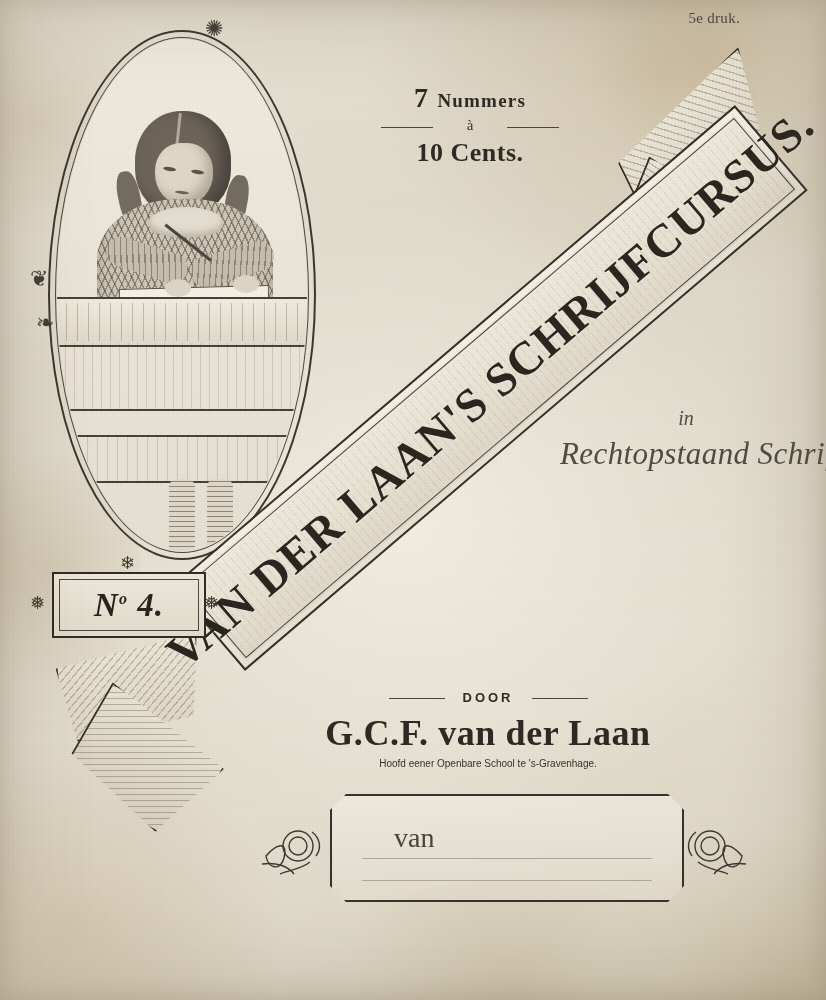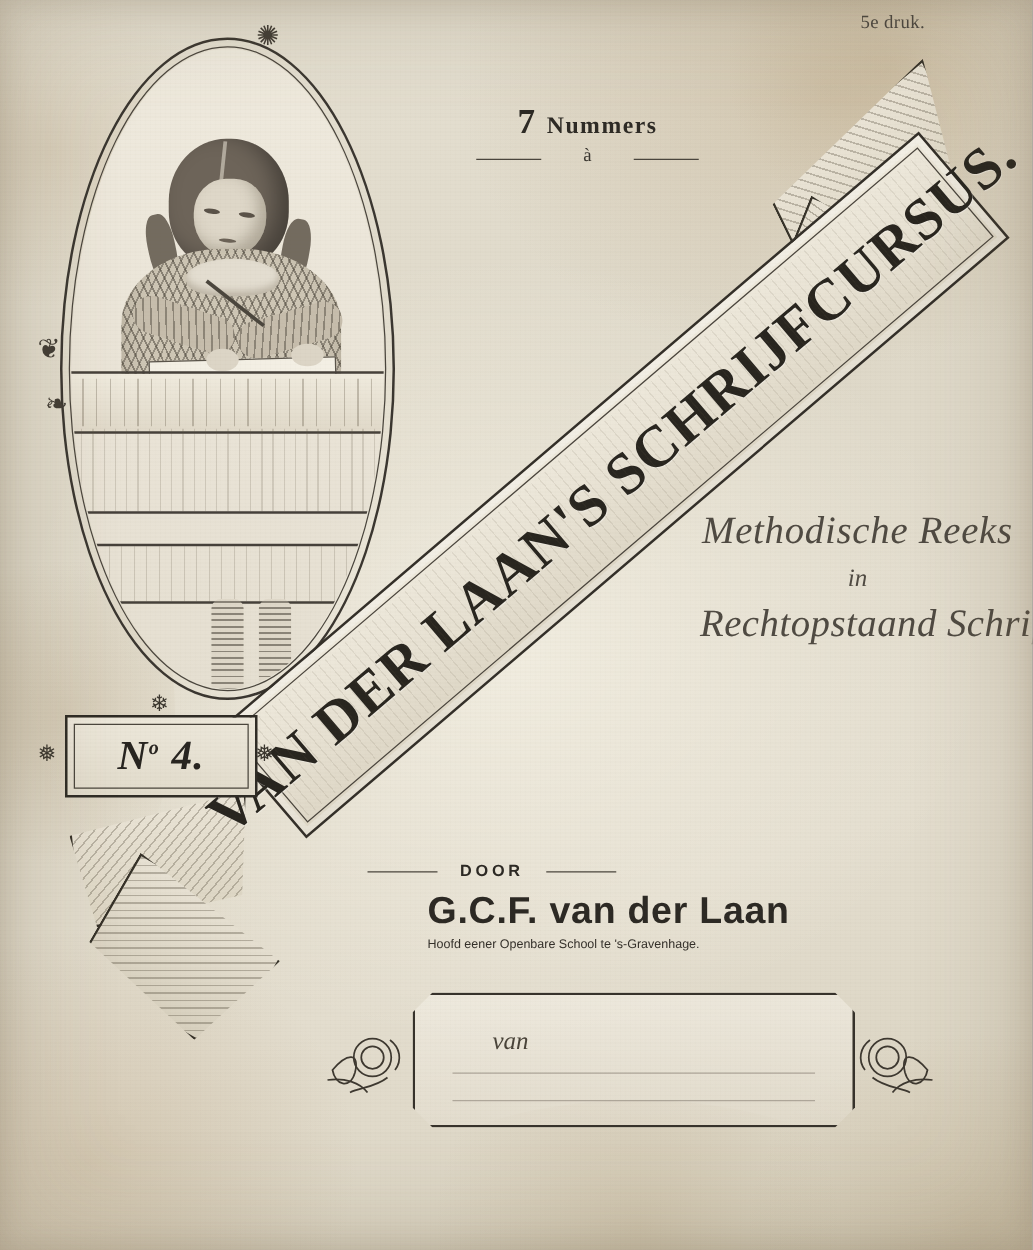--- a/index.html
+++ b/index.html
@@ -341,46 +341,46 @@
   #script-block div { line-height: 1.0; }
   #script-block .s1 { font-size: 33px; letter-spacing: 1px; margin-bottom: 14px; }
   #script-block .s2 { font-size: 31px; letter-spacing: .6px; margin-bottom: 14px; }
   #script-block .s3 { font-size: 31px; letter-spacing: .6px; margin-bottom: 10px; }
   #script-block .s4 { font-size: 20px; margin-bottom: 10px; }
   #script-block .s5 { font-size: 31px; letter-spacing: .4px; white-space: nowrap; }
 
   
   #author {
     position: absolute;
-    left: 342px;
+    left: 318px;
     top: 688px;
     width: 340px;
-    text-align: left;
+    text-align: center;
     color: #2c2924;
   }
   #author .door {
     font-family: "Liberation Sans", sans-serif;
     font-size: 13px;
     font-weight: 700;
     letter-spacing: 3px;
     position: relative;
     display: inline-block;
     padding: 0 26px;
   }
   #author .door::before,
   #author .door::after {
     content:"";
     position:absolute; top:8px; width:56px; height:1px; background:#4a453d;
   }
   #author .door::before { left: -48px; }
   #author .door::after  { right: -48px; }
   #author .name {
-    font-family: Liberation Sans, sans-serif;
-    font-weight: 700;
-    font-size: 30px;
+    font-family: Liberation Serif, serif;
+    font-weight: 700;
+    font-size: 36px;
     letter-spacing: .6px;
     margin-top: 6px;
     white-space: nowrap;
   }
   #author .subtitle {
     font-family: "Liberation Sans", sans-serif;
     font-size: 10px;
     margin-top: 4px;
     color: #34302a;
     white-space: nowrap;
@@ -401,22 +401,21 @@
     content:"";
     position:absolute; inset:5px; border:1px solid #55504７;
     border-color:#55504a;
     clip-path: polygon(13px 0, calc(100% - 13px) 0, 100% 13px, 100% calc(100% - 13px), calc(100% - 13px) 100%, 13px 100%, 0 calc(100% - 13px), 0 13px);
   }
   #nameplate .van {
     position: absolute;
     left: 62px;
     top: 26px;
     font-family: "Liberation Serif", serif;
-    font-style: italic;
-    font-size: 20px;
+    font-size: 28px;
     color: #494view;
     color: #494339;
   }
   #nameplate .rule {
     position:absolute; left: 30px; right: 30px; height:1px; background:#8a8276; opacity:.6;
   }
   .flower {
     position: absolute;
     width: 78px; height: 78px;
     color: #3d3830;
@@ -487,20 +486,21 @@
   <div class="fleuron" style="left:205px; top:18px;">✺</div>
 
   <div id="nummers">
     <div class="l1">
       <span>7</span>
       <span class="small">Nummers</span>
     </div>
     <div class="orn">
       <span>à</span>
     </div>
+    <div class="l3">10 Cents.</div>
   </div>
 
   <div class="ribbon-end" id="ribbon-top"></div>
   <div class="ribbon-end" id="ribbon-top2"></div>
   <div class="ribbon-end" id="ribbon-bot"></div>
   <div class="ribbon-end" id="ribbon-bot2"></div>
 
   <div id="banner">
     <div class="band">
       <div class="band-text">VAN DER LAAN'S SCHRIJFCURSUS.</div>
@@ -511,21 +511,20 @@
     <div class="lbl">
       <span>N</span><sup>o</sup>
       <span>4.</span>
     </div>
   </div>
   <div class="no4-orn" style="left:120px; top:552px;">❄</div>
   <div class="no4-orn" style="left:30px; top:592px;">❅</div>
   <div class="no4-orn" style="left:204px; top:592px;">❅</div>
 
   <div id="script-block">
-    <div class="s2">Methodische Reeks</div>
     <div class="s4">in</div>
     <div class="s5">Rechtopstaand Schrift.</div>
   </div>
 
   <div id="author">
     <span class="door">DOOR</span>
     <div class="name">G.C.F. van der Laan</div>
     <div class="subtitle">Hoofd eener Openbare School te 's-Gravenhage.</div>
   </div>
 

